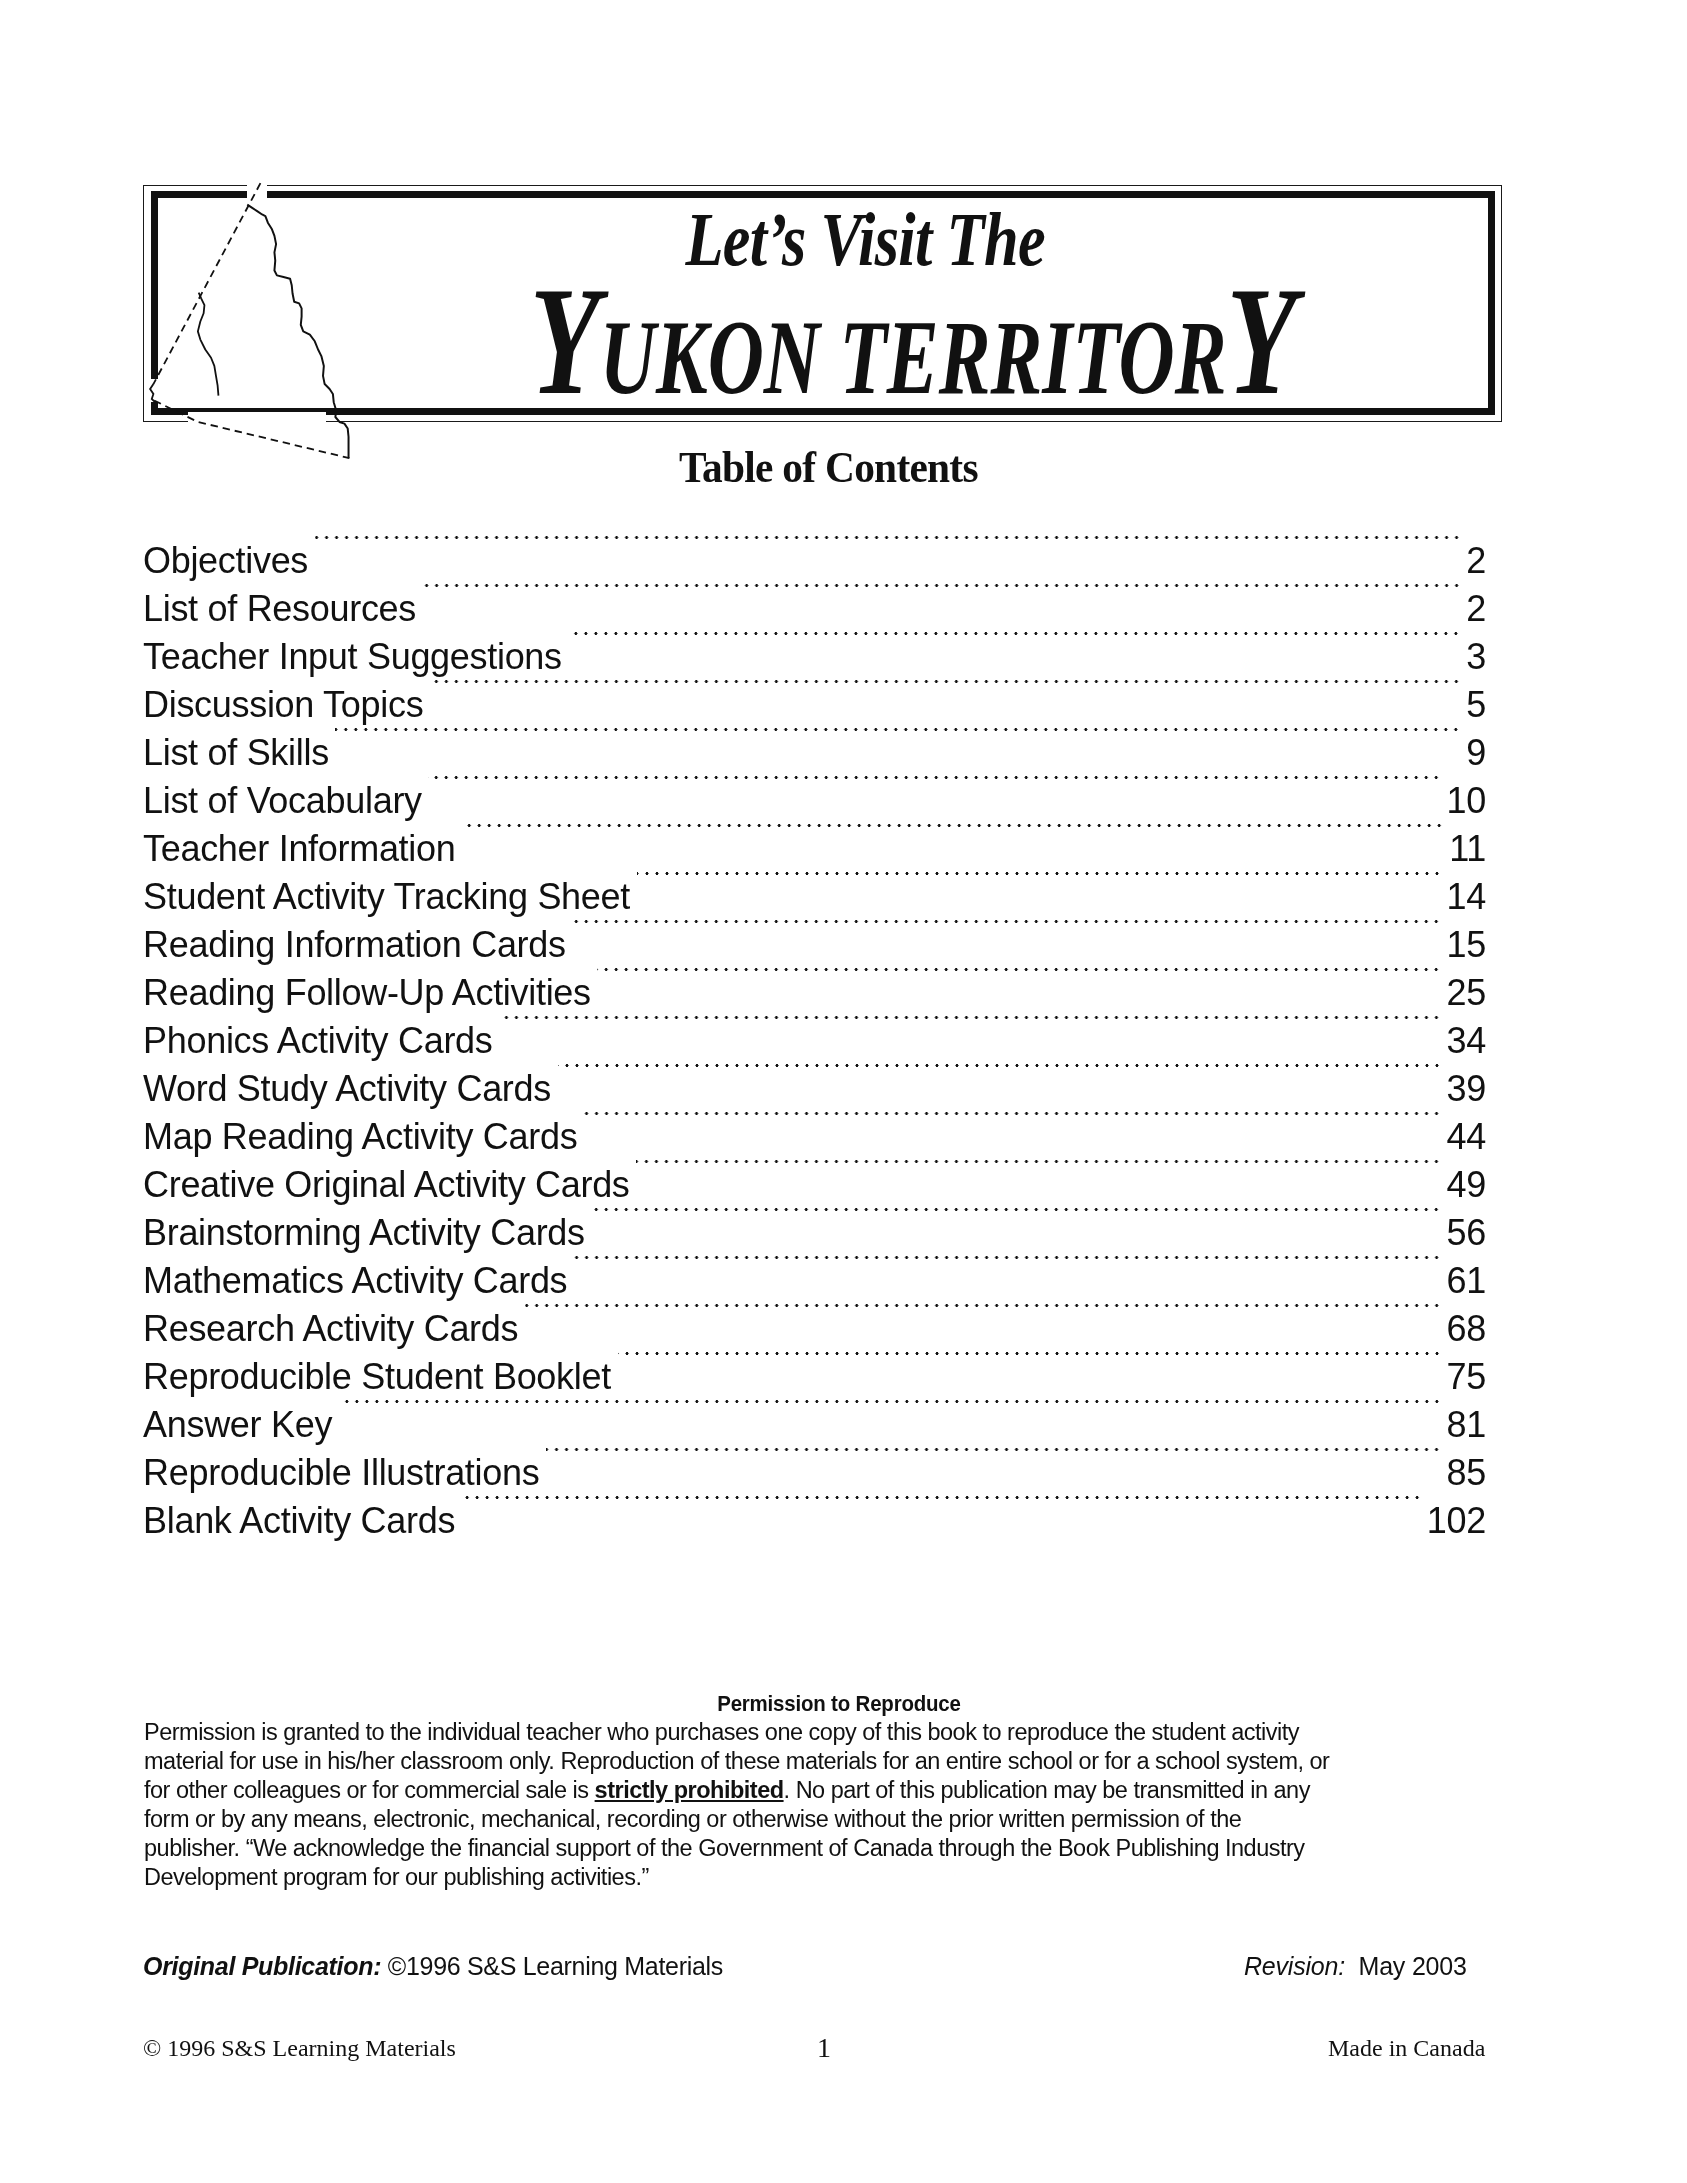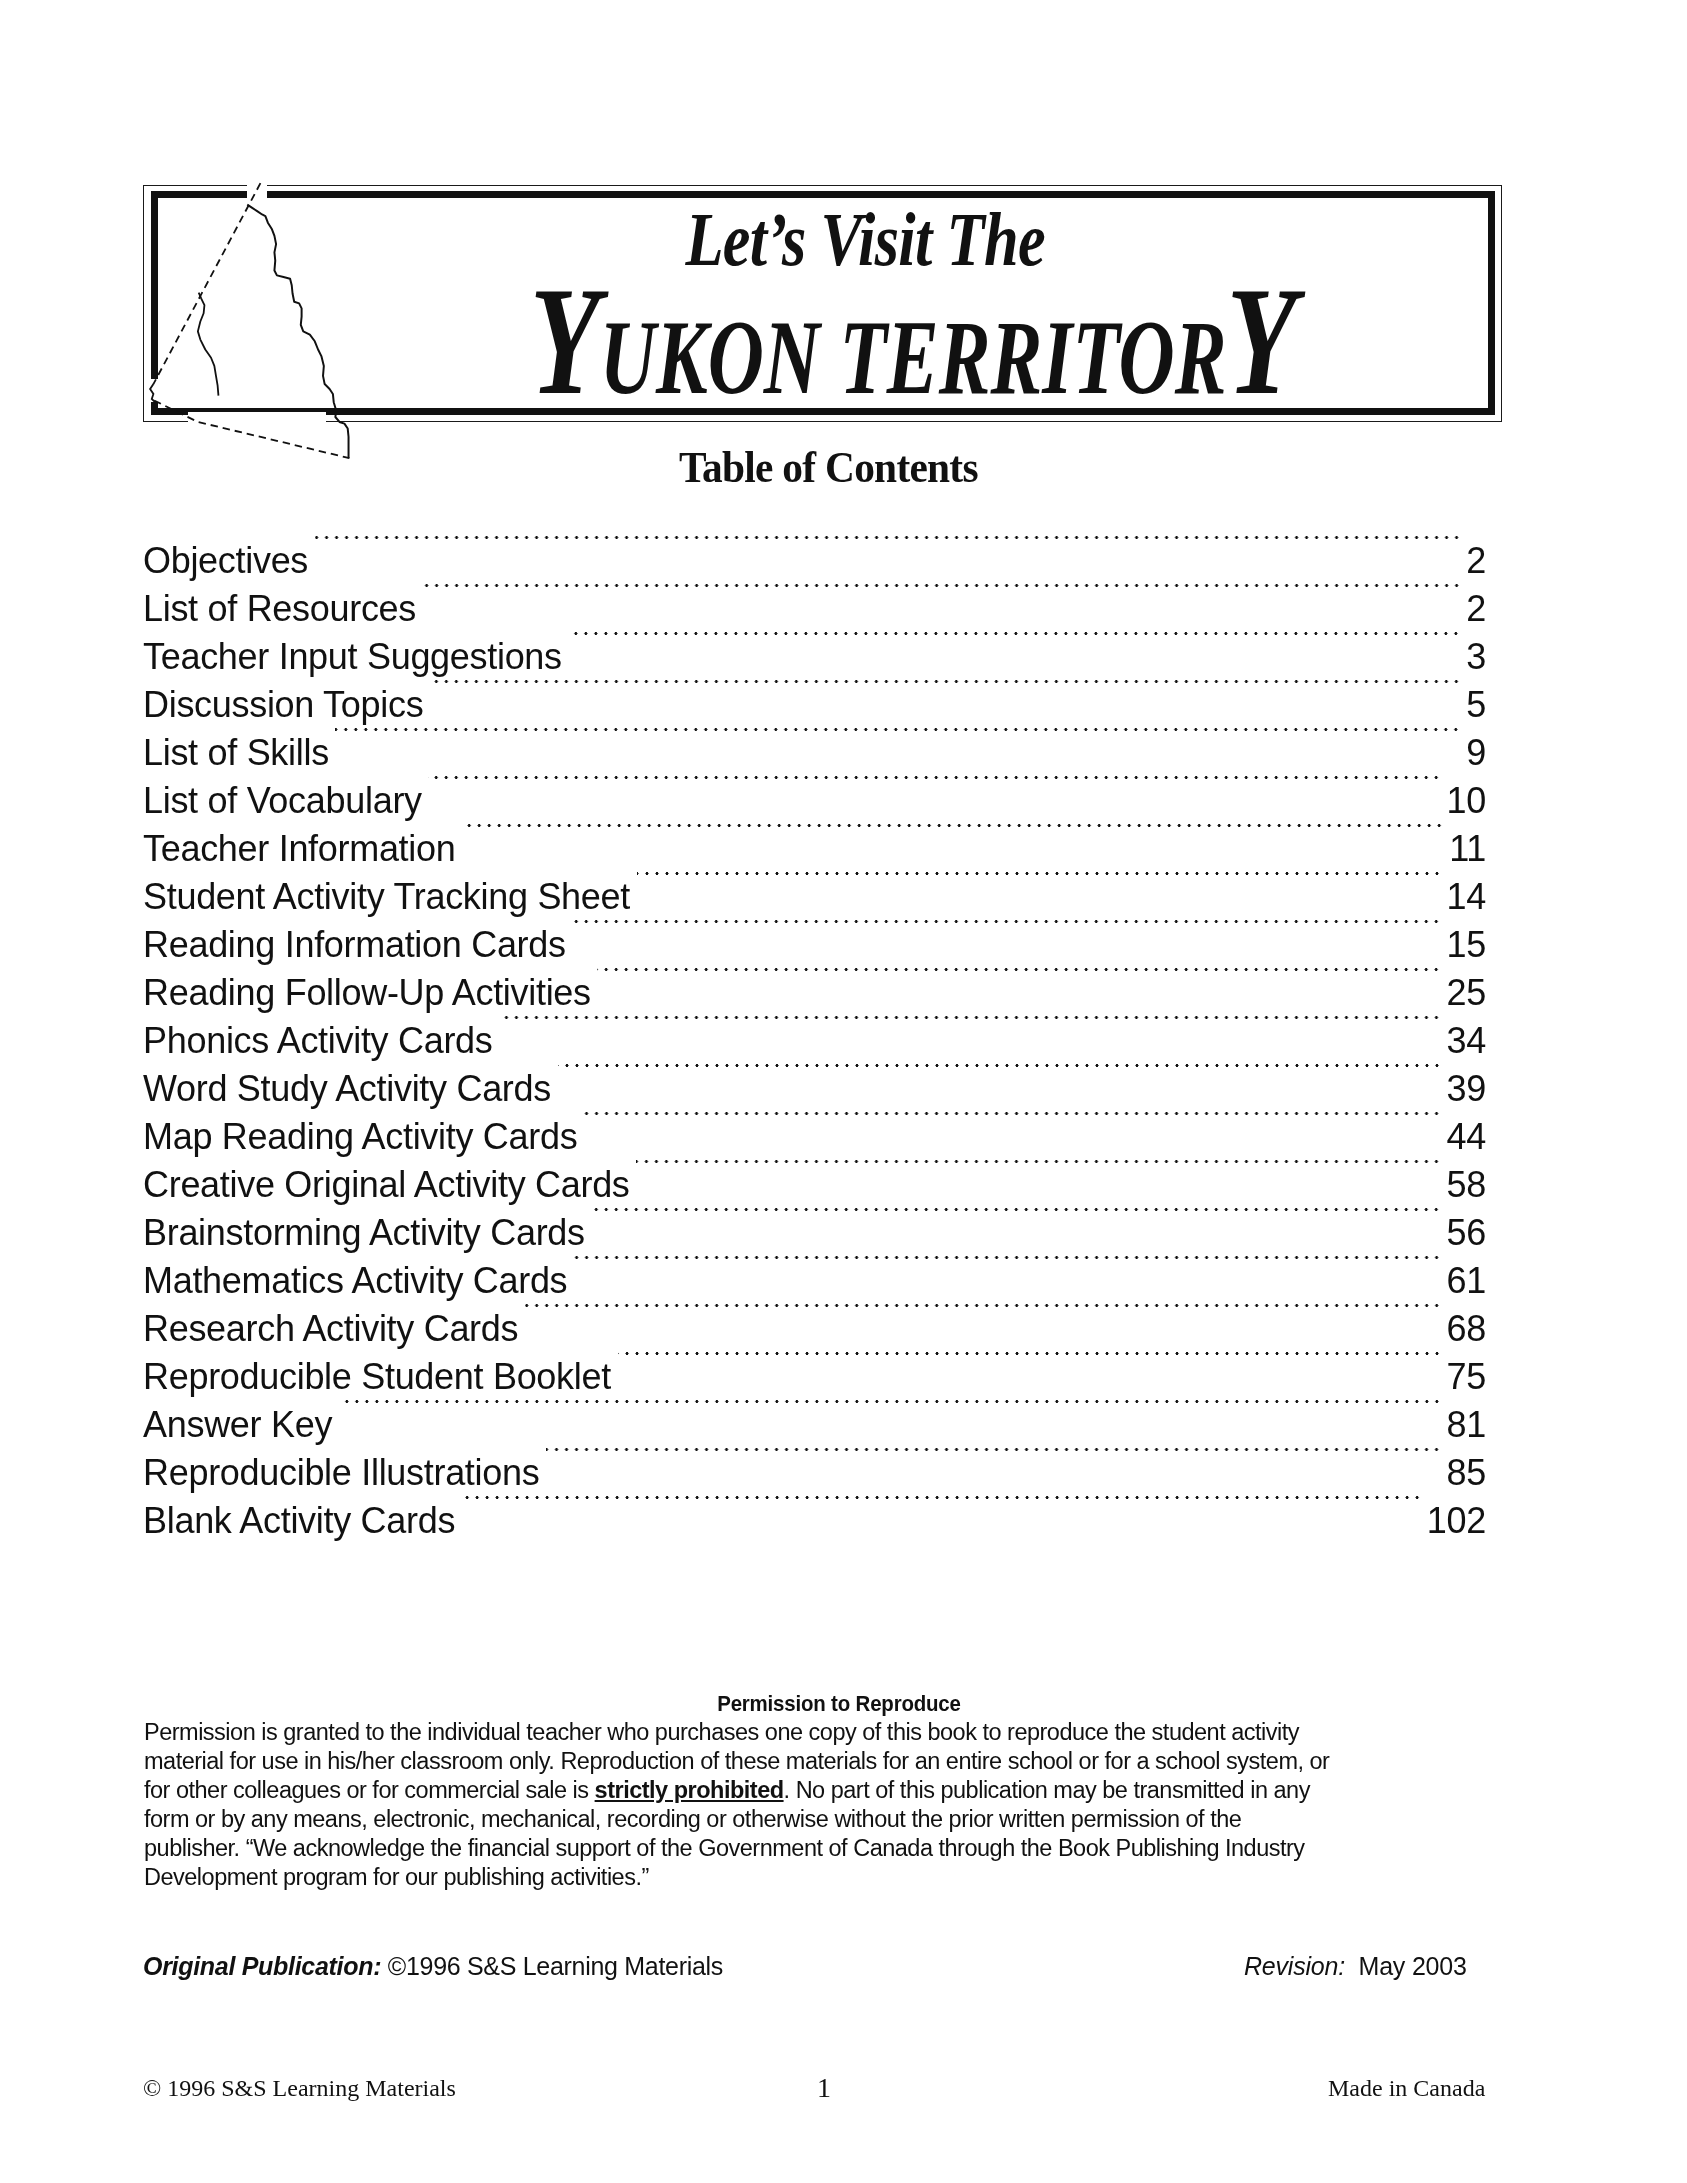--- a/index.html
+++ b/index.html
@@ -34,21 +34,21 @@
   .perm-heading span { display: inline-block; transform: scaleX(0.93); margin-left: -8.2px; }
   .perm-body { position: absolute; left: 144px; top: 1718px; width: 1359px; font-size: 23.5px; line-height: 29px; letter-spacing: -0.5px; }
   .perm-line { white-space: nowrap; display: block; }
   .perm-strong { font-weight: bold; text-decoration: underline; }
 
   .orig { position: absolute; left: 143px; top: 1951px; font-size: 25px; line-height: 30px; white-space: nowrap; letter-spacing: -0.3px; text-align: center; }
   .orig .lbl { font-weight: bold; font-style: italic; }
   .revision { position: absolute; left: 1244px; top: 1951px; font-size: 25px; line-height: 30px; white-space: nowrap; letter-spacing: -0.2px; }
   .revision .lbl { font-style: italic; }
 
-  .footer { position: absolute; top: 2033px; font-family: "Liberation Serif", serif; font-size: 24px; line-height: 30px; white-space: nowrap; margin-top: 40px; }
+  .footer { position: absolute; top: 2033px; font-family: "Liberation Serif", serif; font-size: 24px; line-height: 30px; white-space: nowrap; }
   .footer-left { left: 143px; }
   .footer-center { left: 817px; font-size: 28px; }
   .footer-right { left: 1328px; }
 </style>
 </head>
 <body>
 
 <div class="frame-outer"></div>
 <div class="frame-inner"></div>
 
@@ -142,21 +142,21 @@
       <span class="toc-page">39</span>
     </div>
   <div class="toc-row">
       <span class="toc-label">Map Reading Activity Cards</span>
       <span class="toc-dots"></span>
       <span class="toc-page">44</span>
     </div>
   <div class="toc-row">
       <span class="toc-label">Creative Original Activity Cards</span>
       <span class="toc-dots"></span>
-      <span class="toc-page">58</span>
+      <span class="toc-page">49</span>
     </div>
   <div class="toc-row">
       <span class="toc-label">Brainstorming Activity Cards</span>
       <span class="toc-dots"></span>
       <span class="toc-page">56</span>
     </div>
   <div class="toc-row">
       <span class="toc-label">Mathematics Activity Cards</span>
       <span class="toc-dots"></span>
       <span class="toc-page">61</span>

